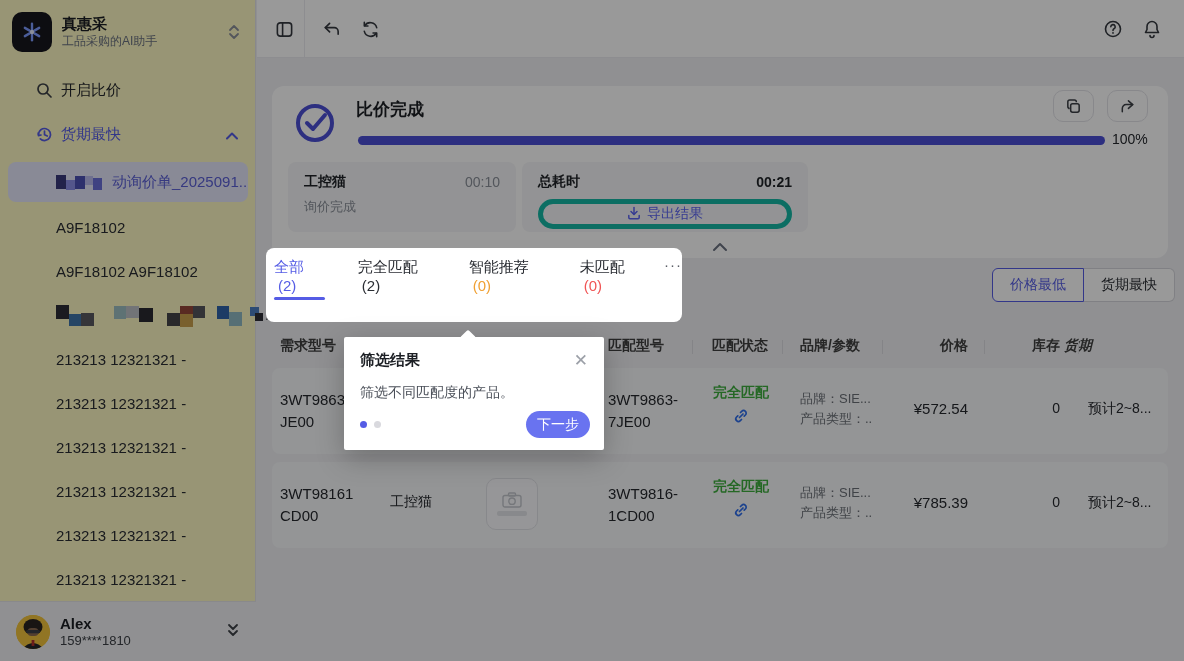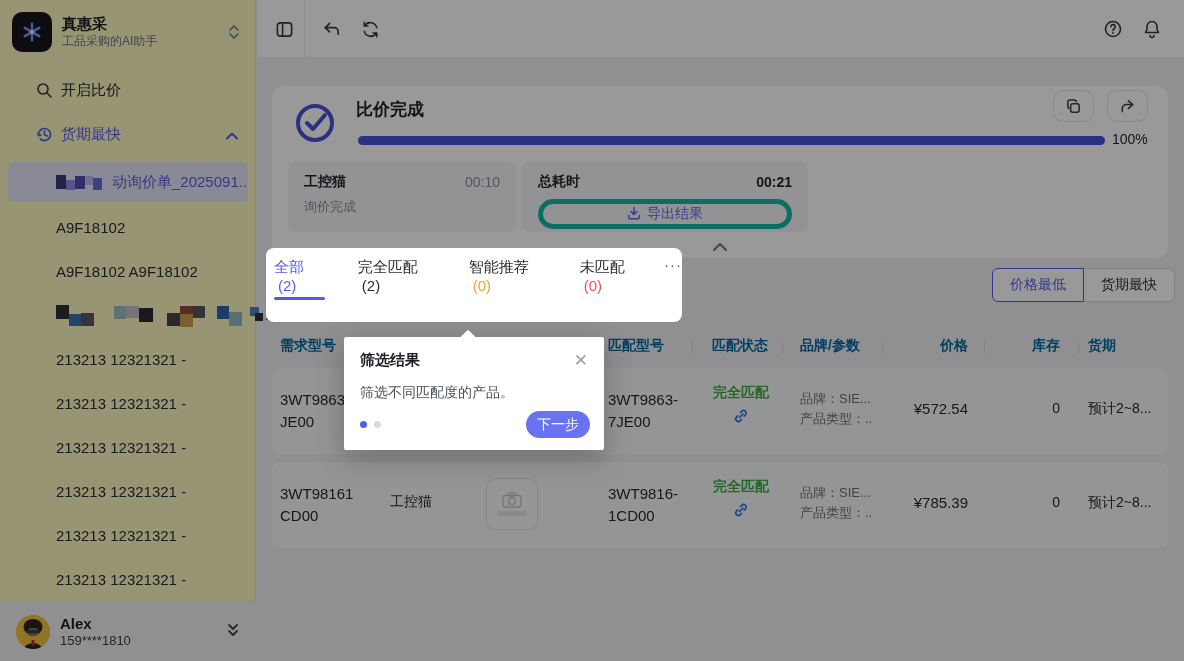--- a/index.html
+++ b/index.html
@@ -51,21 +51,21 @@
   .collapse { position:absolute; left:440px; top:152px; width:16px; height:14px; color:#6b7280; cursor:pointer; }
 
   
   .sort-group { position:absolute; left:992px; top:268px; display:flex; }
   .seg { height:30px; padding:16px 17px; font-size:14px; background:#fff; display:flex; align-items:center; cursor:pointer; }
   .seg.on { border:1px solid #555ce5; color:#555ce5; border-radius:6px 0 0 6px; position:relative; z-index:2; }
   .seg.off { border:1px solid #d6d6dc; border-left:none; color:#2a2d33; border-radius:0 6px 6px 0; }
 
   
   .thead { position:absolute; left:272px; top:330px; width:896px; height:32px; }
-  .th { position:absolute; top:7px; font-size:14px; font-weight:bold; color:#0369a1; }
+  .th { position:absolute; top:7px; font-size:14px; font-weight:bold; color:#404040; }
   .th-div { position:absolute; top:10px; width:1px; height:14px; background:#dcdce2; }
   .trow { position:absolute; left:272px; width:896px; height:86px; background:#f7f8fa; border-radius:8px; }
   .td-model { position:absolute; font-size:15px; color:#26292e; line-height:22px; top:21px; }
   .td-supplier { position:absolute; left:118px; top:31px; font-size:14px; color:#26292e; }
   .img-ph { position:absolute; left:214px; top:16px; width:52px; height:52px; border:1px solid #e2e3e8; border-radius:10px; background:#fbfbfd; display:flex; flex-direction:column; align-items:center; justify-content:center; gap:3px; color:#c3c6cd; }
   .img-ph .smudge { width:30px; height:5px; border-radius:2px; background:#e3e4e9; }
   .td-status { position:absolute; left:440px; top:16px; width:58px; text-align:center; }
   .td-status .st-text { font-size:14px; color:#3fae3f; font-weight:bold; }
   .link-ic { display:inline-block; margin-top:6px; color:#2f6fed; cursor:pointer; }
   .td-brand { position:absolute; left:528px; top:21px; font-size:13px; color:#6b7077; line-height:20px; width:120px; white-space:nowrap; }
@@ -337,21 +337,21 @@
       </div>
   </div>
 
   <div class="thead">
     <div class="th" style="left:8px;">需求型号</div>
     <div class="th" style="left:336px;">匹配型号</div>
     <div class="th" style="left:440px;">匹配状态</div>
     <div class="th" style="left:528px;">品牌/参数</div>
     <div class="th" style="left:620px;width:76px;text-align:right;">价格</div>
     <div class="th" style="left:728px;width:60px;text-align:right;">库存</div>
-    <div class="th" style="left:816px;">货期</div>
+    <div class="th" style="left:792px;font-style:italic;">货期</div>
     <div class="th-div" style="left:420px;"></div>
     <div class="th-div" style="left:510px;"></div>
     <div class="th-div" style="left:610px;"></div>
     <div class="th-div" style="left:712px;"></div>
     <div class="th-div" style="left:806px;"></div>
   </div>
 
   <div class="trow" style="top:368px;">
     <div class="td-model" style="left:8px;">
       <div>3WT9863</div>

